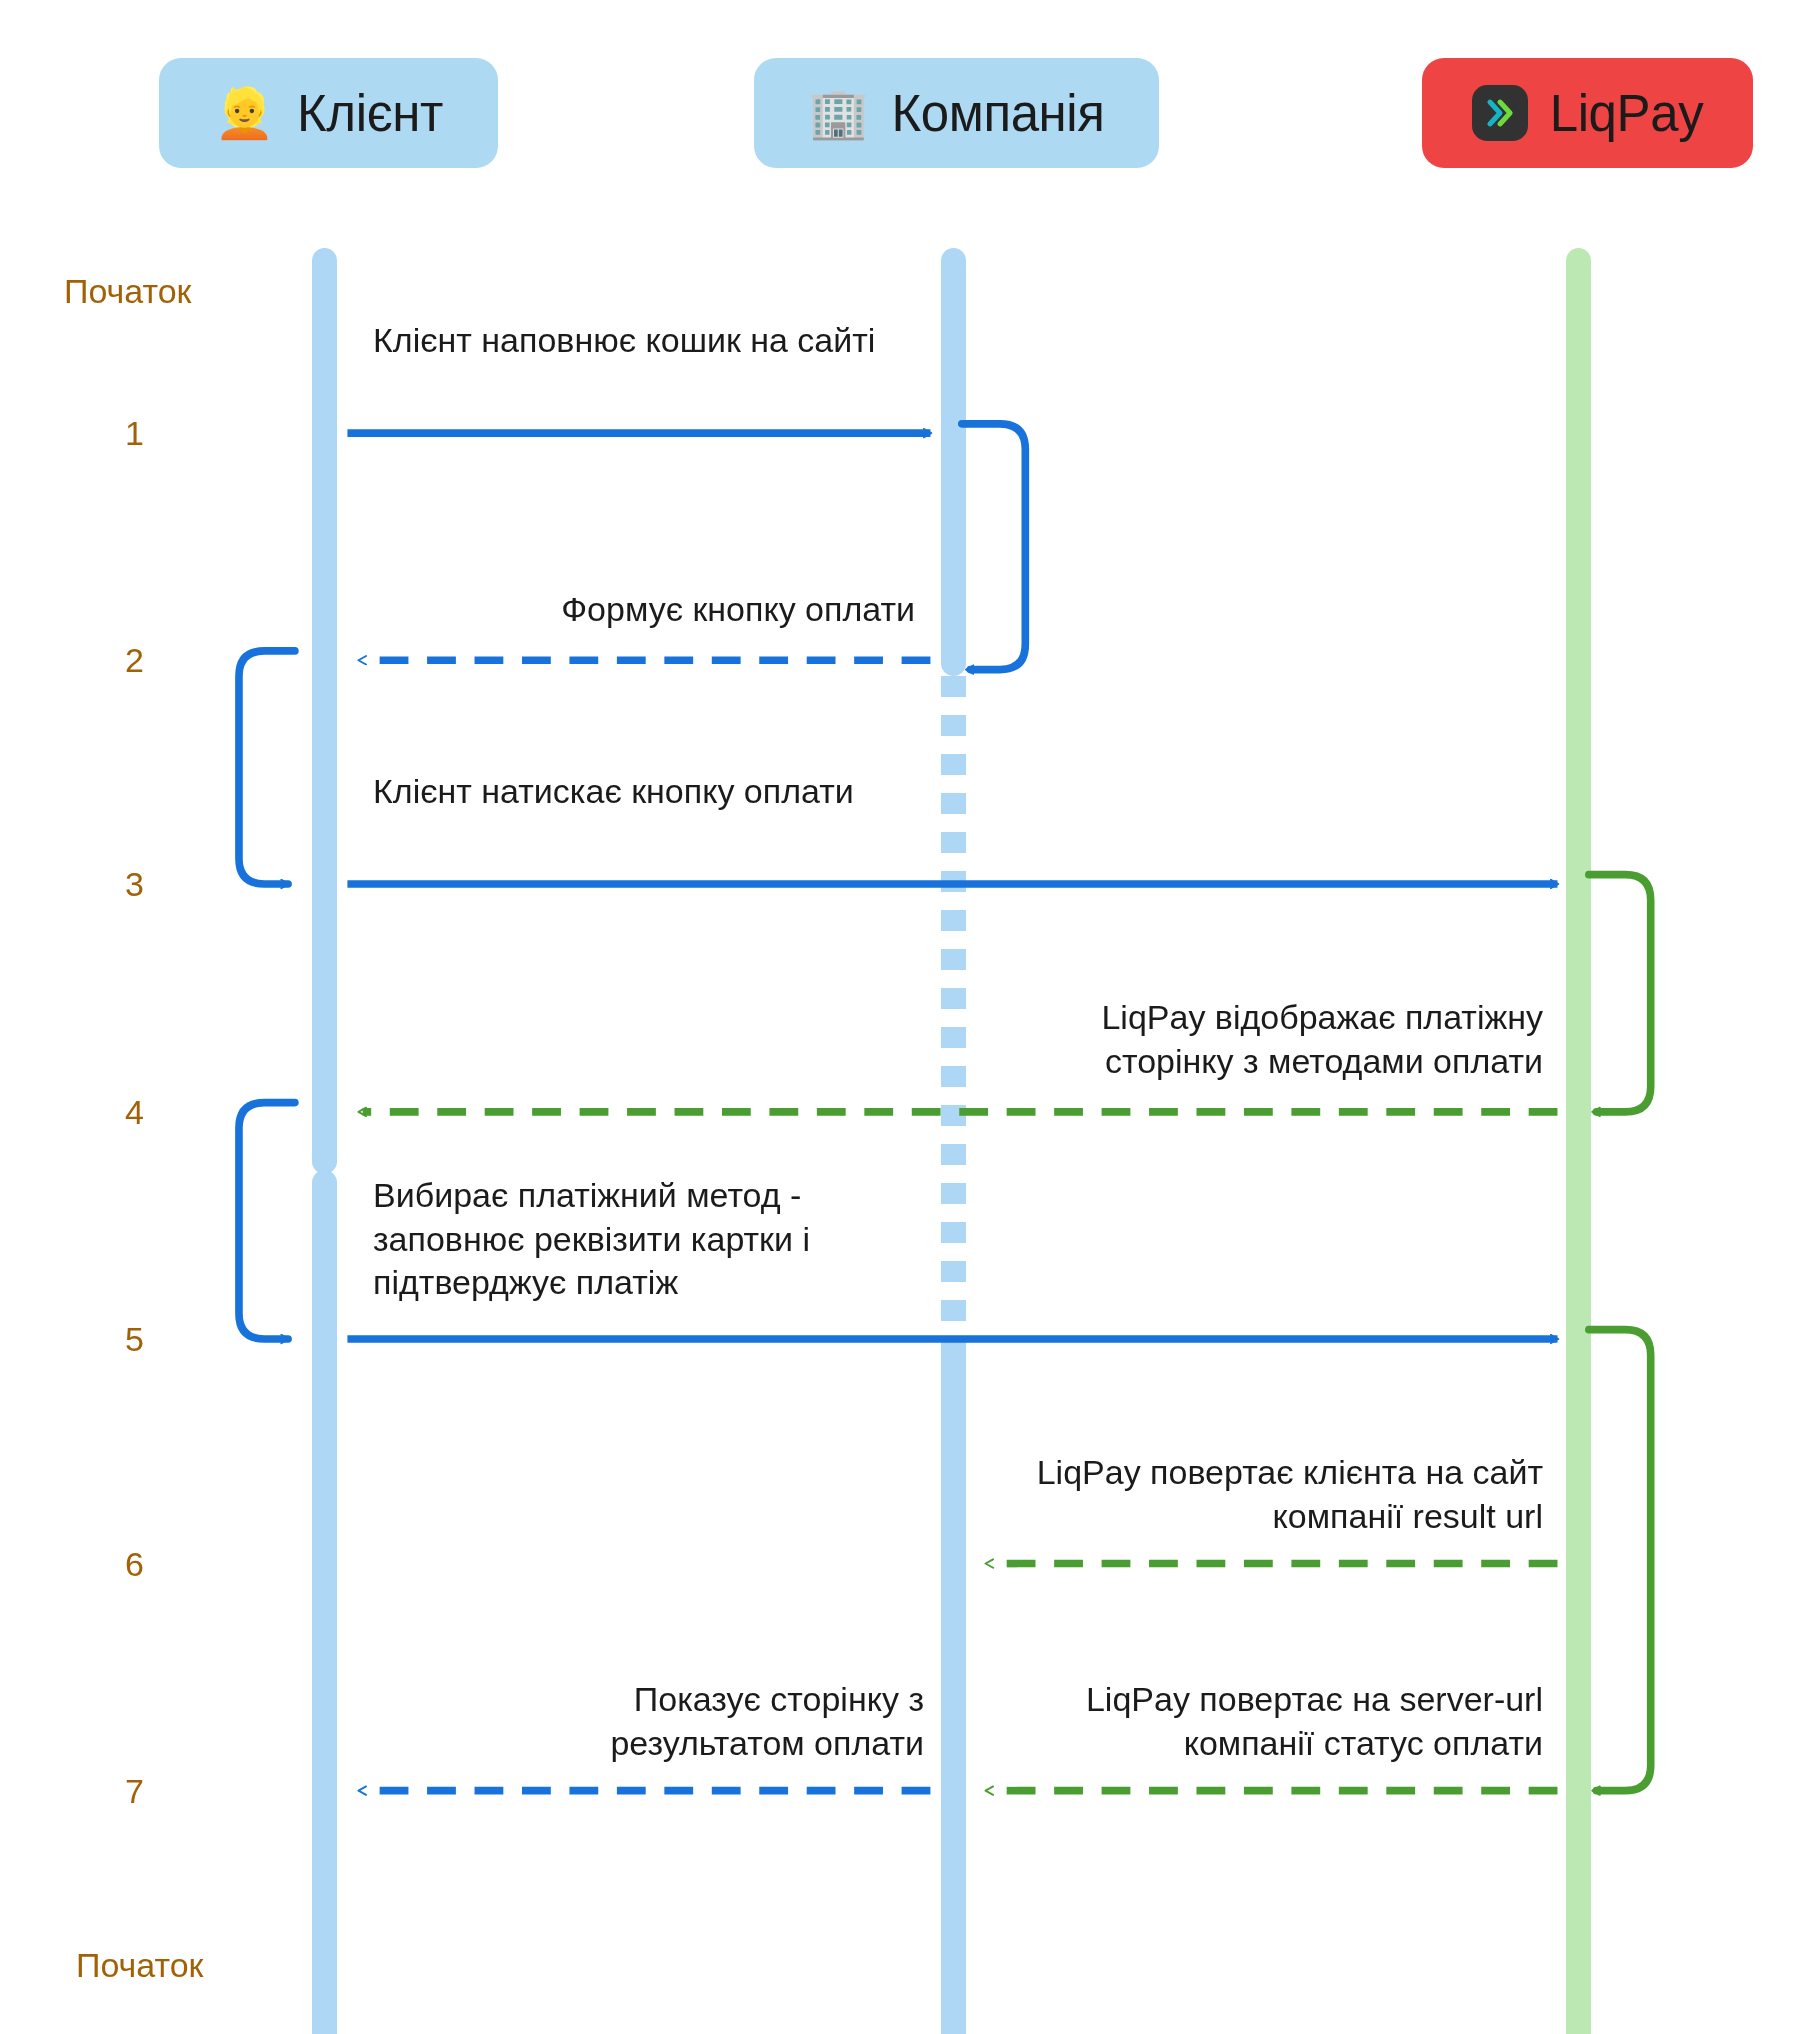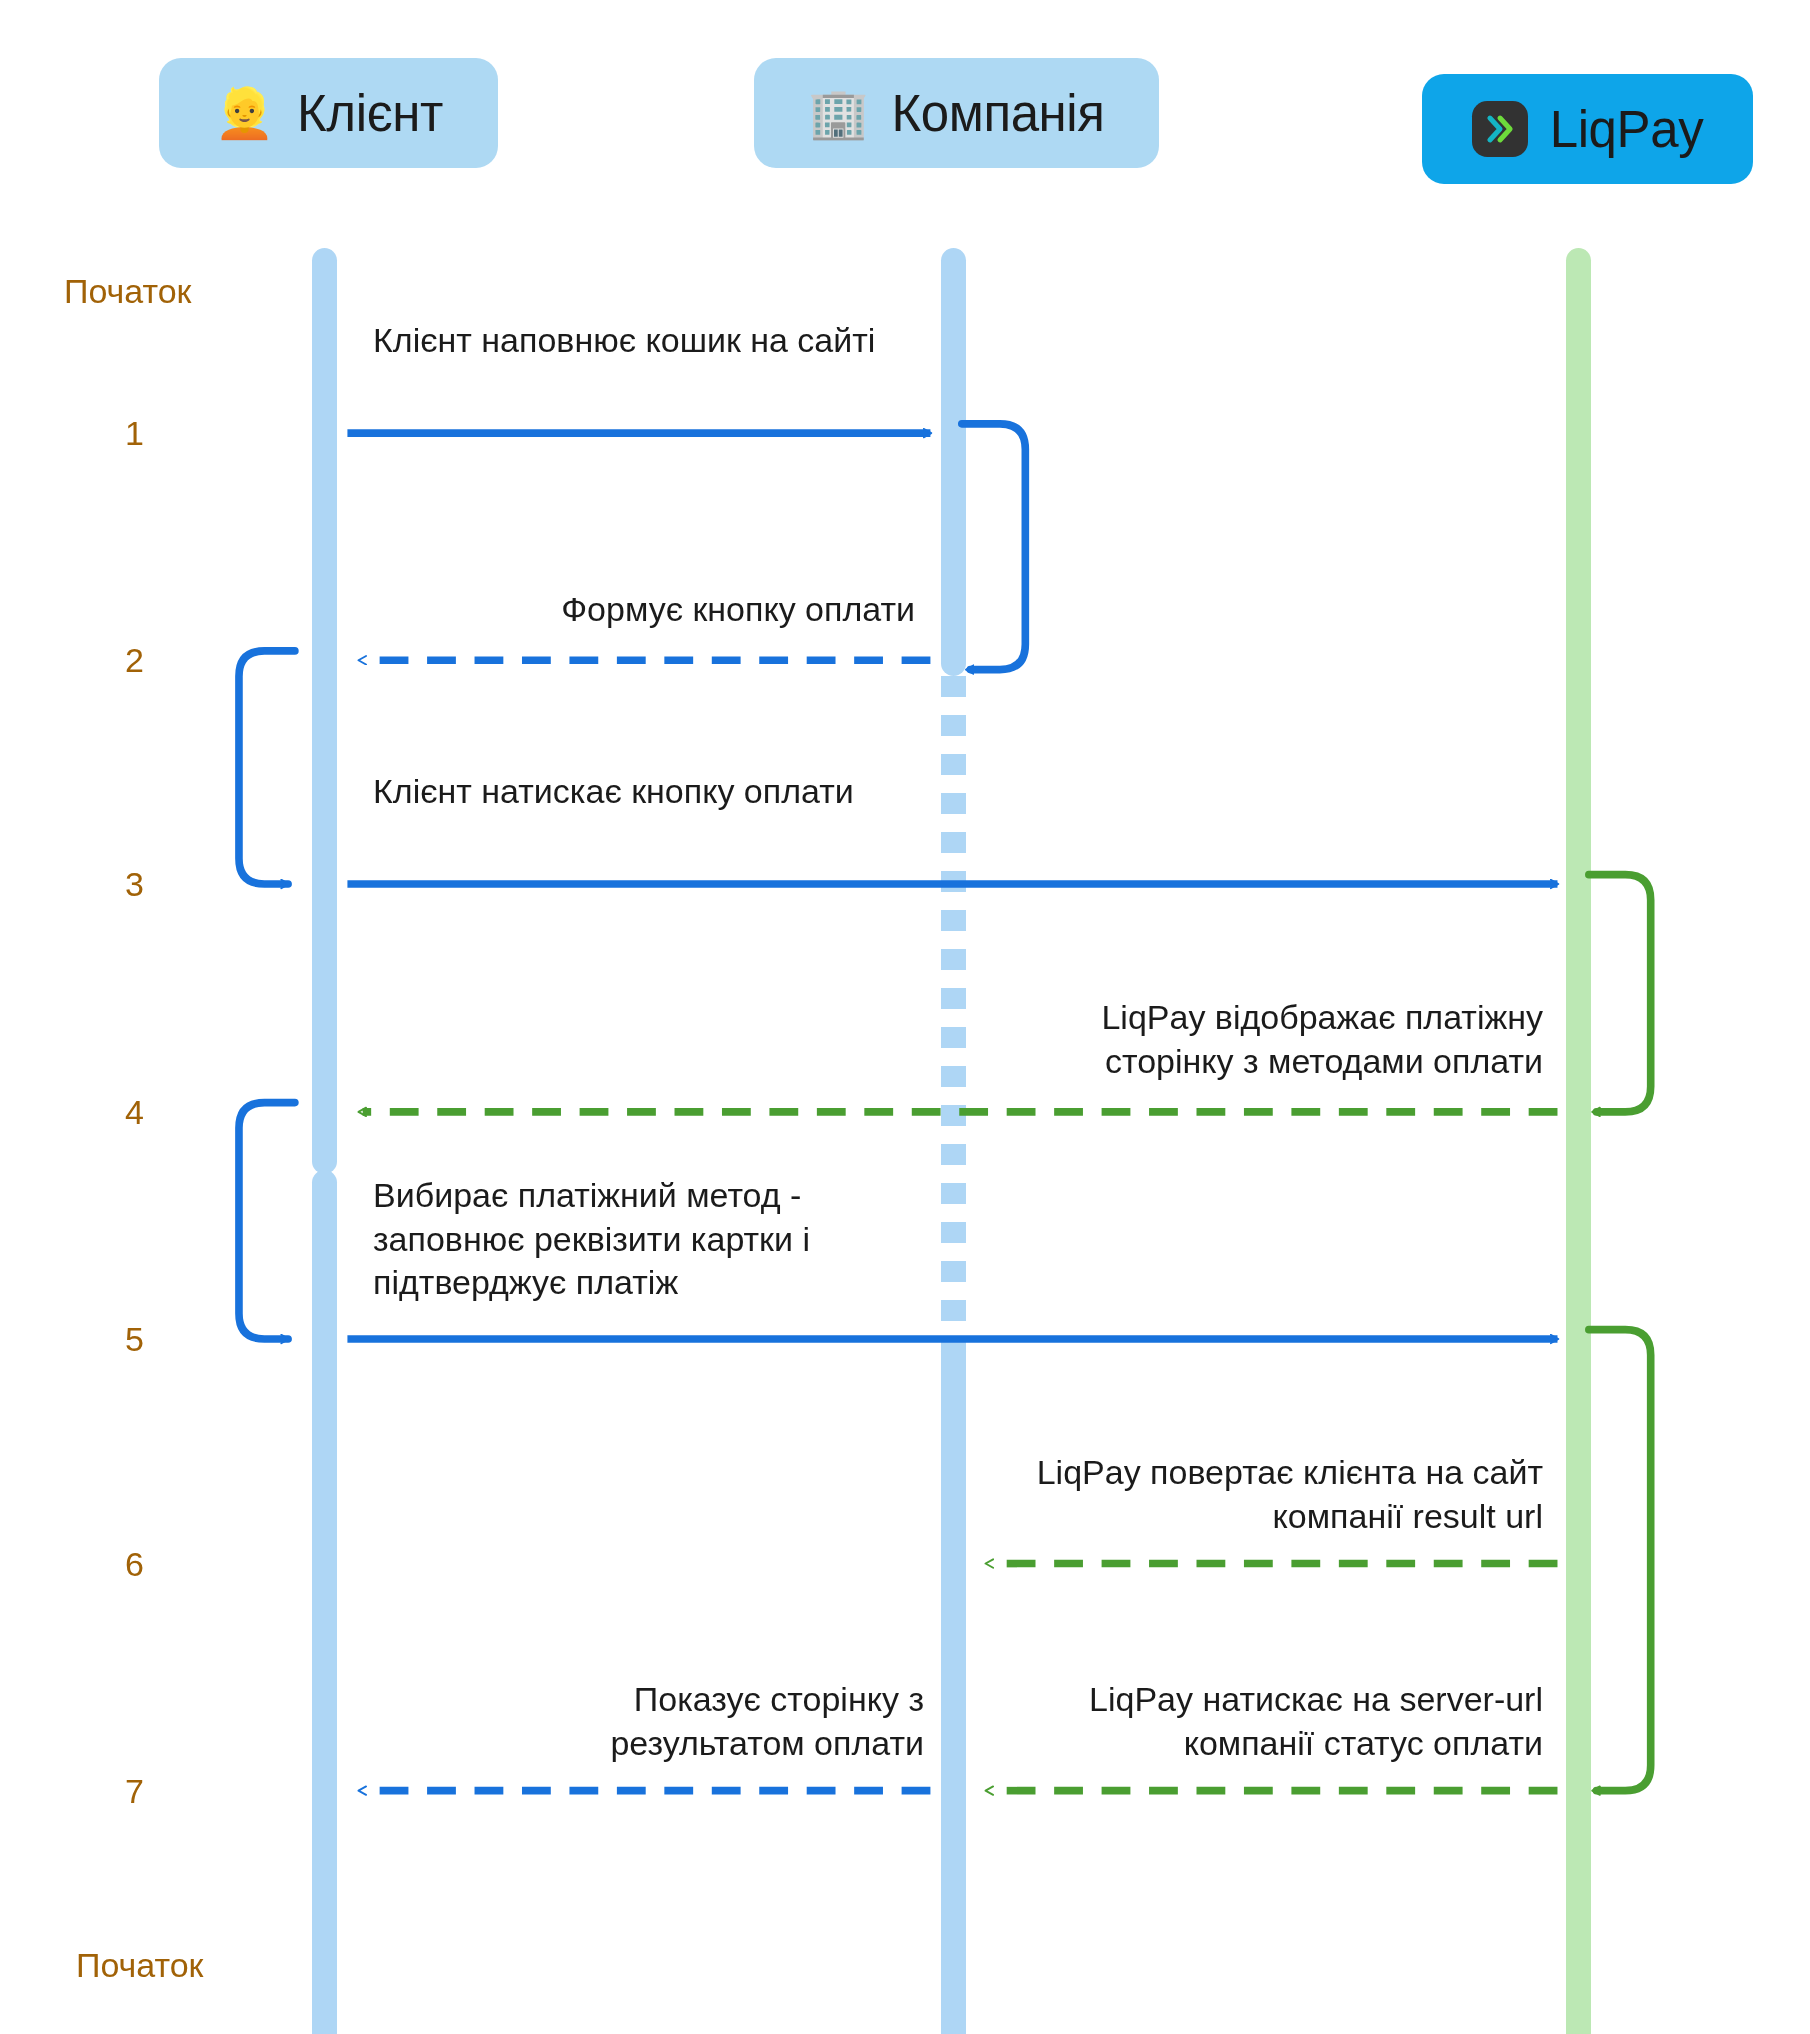--- a/index.html
+++ b/index.html
@@ -98,21 +98,21 @@
   <div class="participant" style="left:159px; top:58px; width:339px; background:#aed9f3;">
     <span class="p-icon">👱</span>
     <span class="p-label">Клієнт</span>
   </div>
 
   <div class="participant" style="left:754px; top:58px; width:405px; background:#aed9f3;">
     <span class="p-icon">🏢</span>
     <span class="p-label">Компанія</span>
   </div>
 
-  <div class="participant" style="left:1422px; top:74px; width:331px; background:#0ea5e9;">
+  <div class="participant" style="left:1422px; top:58px; width:331px; background:#ef4444;">
     <span class="liqpay-logo">
       <svg width="42" height="42" viewBox="0 0 50 50" aria-hidden="true">
         <path d="M13 12 L25 25 L13 38" fill="none" stroke="#14b5c4" stroke-width="6" stroke-linecap="round" stroke-linejoin="round"></path>
         <path d="M25 12 L37 25 L25 38" fill="none" stroke="#6ddb3b" stroke-width="6" stroke-linecap="round" stroke-linejoin="round"></path>
       </svg>
     </span>
     <span class="p-label">LiqPay</span>
   </div>
 
   <div class="lifeline" style="left:312px; top:248px; height:926px; background:#aed6f5;"></div>
@@ -141,21 +141,21 @@
   <div class="msg-text left" style="left:373px; top:770px; width:525px;">Клієнт натискає кнопку оплати</div>
 
   <div class="msg-text right" style="left:975px; top:996px; width:568px;">LiqPay відображає платіжну сторінку з методами оплати</div>
 
   <div class="msg-text left" style="left:373px; top:1174px; width:542px;">Вибирає платіжний метод - заповнює реквізити картки і підтверджує платіж</div>
 
   <div class="msg-text right" style="left:975px; top:1451px; width:568px;">LiqPay повертає клієнта на сайт компанії result url</div>
 
   <div class="msg-text right" style="left:441px; top:1678px; width:483px;">Показує сторінку з результатом оплати</div>
 
-  <div class="msg-text right" style="left:975px; top:1678px; width:568px;">LiqPay натискає на server-url компанії статус оплати</div>
+  <div class="msg-text right" style="left:975px; top:1678px; width:568px;">LiqPay повертає на server-url компанії статус оплати</div>
 
   <svg id="arrows" viewBox="0 0 2136 2400">
     <defs>
       <marker id="ahead-blue-r" markerWidth="14" markerHeight="14" refX="9" refY="6" orient="auto" markerUnits="userSpaceOnUse">
         <path d="M1,1 L10,6 L1,11" fill="none" stroke="#1872dc" stroke-width="2.2" stroke-linecap="round" stroke-linejoin="round"></path>
       </marker>
       <marker id="ahead-blue-l" markerWidth="14" markerHeight="14" refX="5" refY="6" orient="auto" markerUnits="userSpaceOnUse">
         <path d="M1,1 L10,6 L1,11" fill="none" stroke="#1872dc" stroke-width="2.2" stroke-linecap="round" stroke-linejoin="round"></path>
       </marker>
       <marker id="ahead-green-r" markerWidth="14" markerHeight="14" refX="9" refY="6" orient="auto" markerUnits="userSpaceOnUse">

